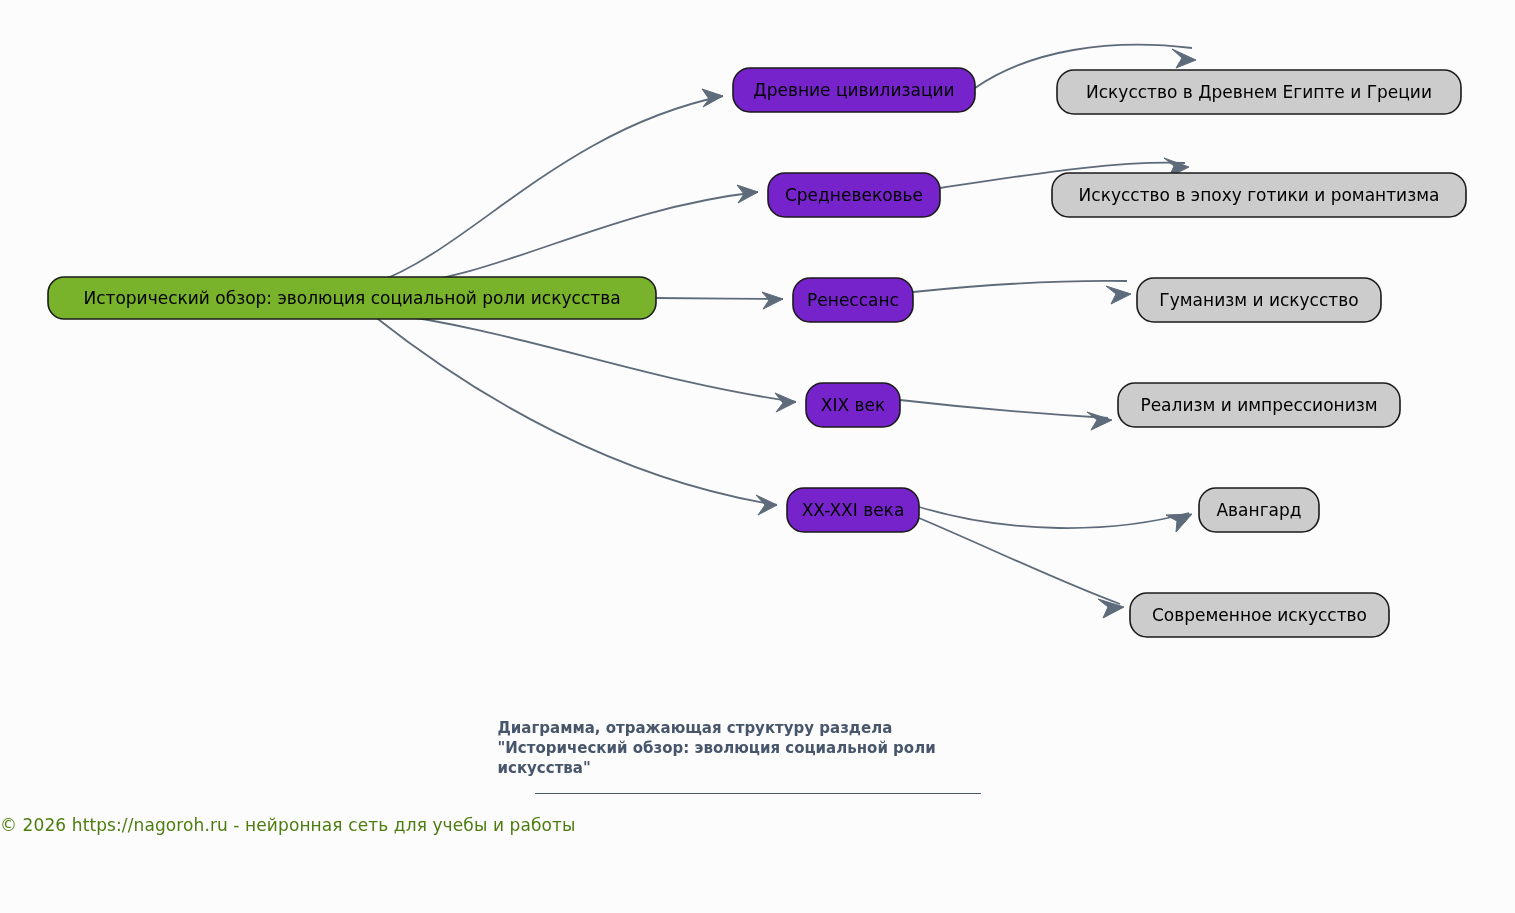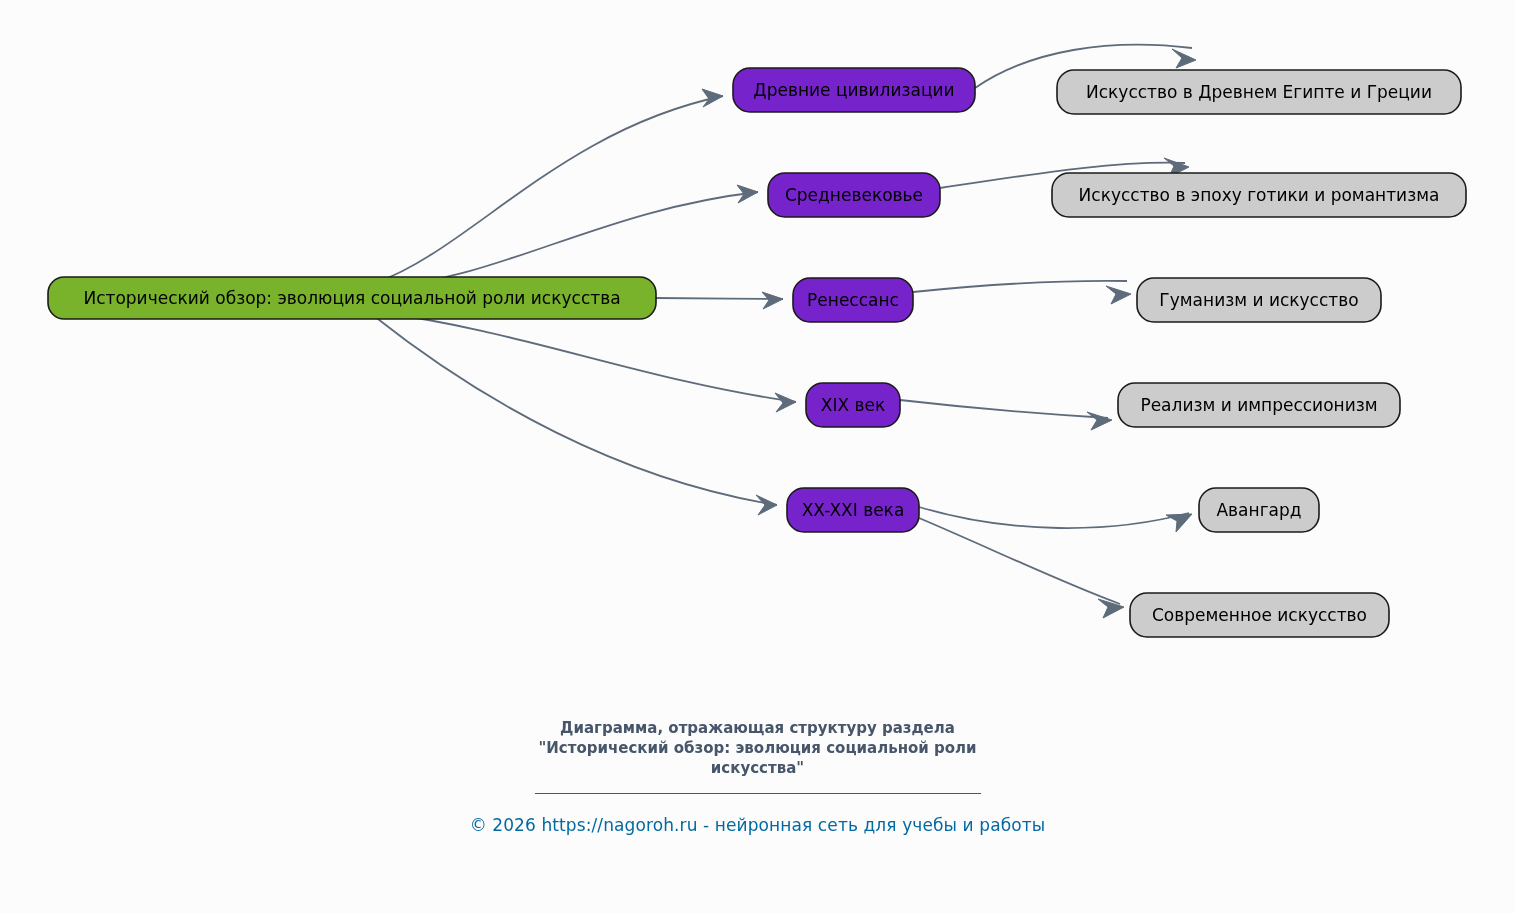--- a/index.html
+++ b/index.html
@@ -51,21 +51,20 @@
   }
   .node-root .node-label { font-size: 17px; }
   .node-branch .node-label { font-size: 17px; }
   .node-leaf .node-label { font-size: 17px; }
 
   .caption-block {
     position: absolute;
     left: 0;
     top: 718px;
     width: 1515px;
-    text-align: center;
   }
   .caption-title {
     font-family: "DejaVu Sans", sans-serif;
     font-size: 15px;
     font-weight: bold;
     color: #48566b;
     line-height: 20px;
     margin: 0 auto;
     width: 520px;
     white-space: pre-line;
@@ -74,21 +73,21 @@
     margin: 14px auto 0 auto;
     width: 446px;
     border-bottom: 1.5px solid #48566b;
     height: 1px;
     font-size: 0;
     line-height: 0;
   }
   .caption-footer {
     font-family: "DejaVu Sans", sans-serif;
     font-size: 17px;
-    color: #0369a1;
+    color: #4d7c0f;
     margin-top: 21px;
     letter-spacing: 0.1px;
   }
 </style>
 </head>
 <body>
 
 <div id="diagram-root">
   <svg class="graph" viewBox="0 0 1515 913">
     <g id="edges-layer">

